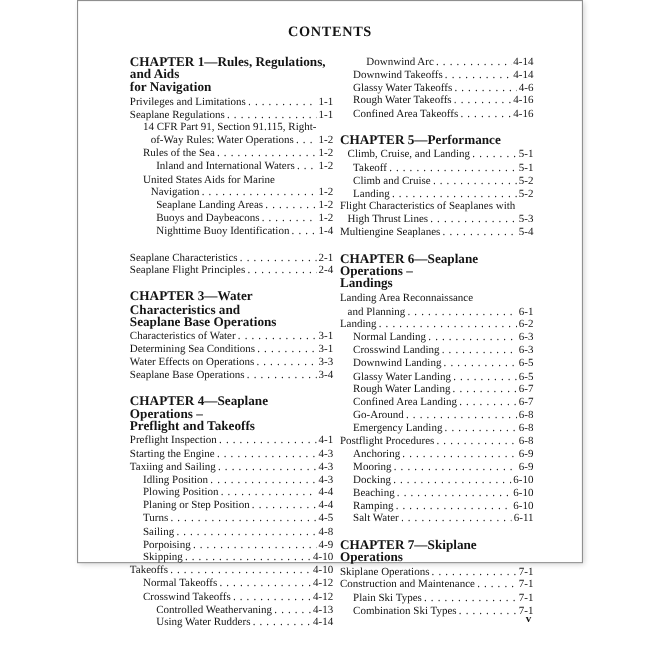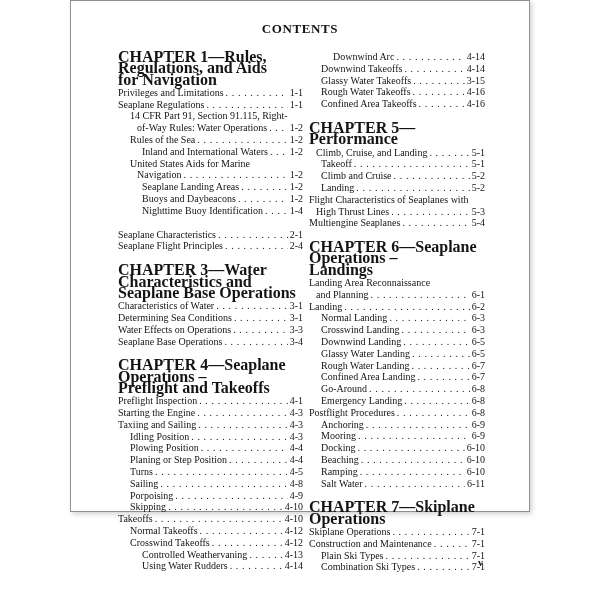--- a/index.html
+++ b/index.html
@@ -40,21 +40,21 @@
     left: 47px;
     right: 0;
   }
   .col { position: absolute; top: 0; }
   .col-left  { left: 0;     width: 185px; }
   .col-right { left: 191px; width: 176px; }
   .section { margin-top: 12px; }
   .section:first-child { margin-top: 0; }
   .chapter {
     font-weight: bold;
-    font-size: 16px;
+    font-size: 12px;
     line-height: 11.3px;
     margin-bottom: 2px;
   }
   .entry { font-size: 10px; line-height: 11.8px; }
   .lvl1 { padding-left: 12px; }
   .lvl2 { padding-left: 24px; }
   .row { display: flex; align-items: baseline; }
   .cont { padding-left: 7px; }
   .t { white-space: nowrap; }
   .t-first { white-space: nowrap; }
@@ -328,21 +328,21 @@
             <div class="row">
               <span class="t">Downwind Takeoffs</span>
               <span class="dots">. . . . . . . . . . . . . . . . . . . . . . . . . . . . . . . . . . . . . . . . . . . . . . . . . . . . . . . . . . . . . . . . . . . . . . . . . . . . . . . . . . . . . . . . . . </span>
               <span class="pg">4-14</span>
             </div>
           </div>
           <div class="entry lvl1">
             <div class="row">
               <span class="t">Glassy Water Takeoffs</span>
               <span class="dots">. . . . . . . . . . . . . . . . . . . . . . . . . . . . . . . . . . . . . . . . . . . . . . . . . . . . . . . . . . . . . . . . . . . . . . . . . . . . . . . . . . . . . . . . . . </span>
-              <span class="pg">3-15</span>
+              <span class="pg">4-6</span>
             </div>
           </div>
           <div class="entry lvl1">
             <div class="row">
               <span class="t">Rough Water Takeoffs</span>
               <span class="dots">. . . . . . . . . . . . . . . . . . . . . . . . . . . . . . . . . . . . . . . . . . . . . . . . . . . . . . . . . . . . . . . . . . . . . . . . . . . . . . . . . . . . . . . . . . </span>
               <span class="pg">4-16</span>
             </div>
           </div>
           <div class="entry lvl1">

